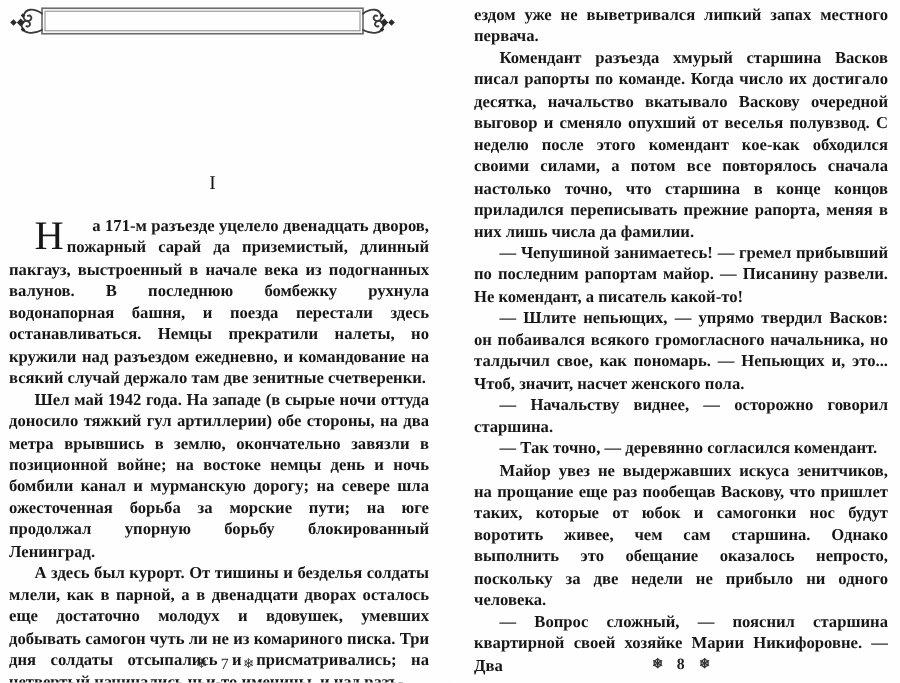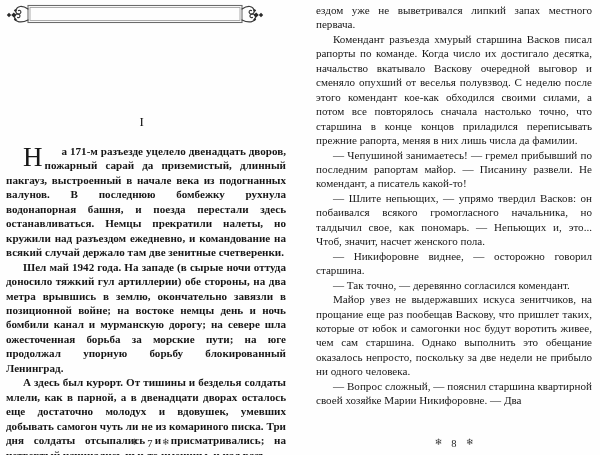--- a/index.html
+++ b/index.html
@@ -27,21 +27,21 @@
 
   .page {
     position: relative;
     width: 300px;
     height: 455px;
     box-sizing: border-box;
     background: #fefefe;
   }
 
   .page-left  { padding: 0 14px 0 6px; }
-  .page-right { padding: 0 8px 12px 16px; }
+  .page-right { padding: 0 8px 12px 16px; font-weight: bold; }
 
   
   .gutter {
     position: absolute;
     left: 299px;
     top: 0;
     width: 2px;
     height: 455px;
     background: linear-gradient(to right, #fbfbfc, #eceef2, #fbfbfc);
     pointer-events: none;
@@ -177,21 +177,21 @@
     </div>
   </div>
 
   <div class="page page-right">
 
     <div class="body-text">
       <p class="noindent">ездом уже не выветривался липкий запах местного первача.</p>
       <p>Комендант разъезда хмурый старшина Васков писал рапорты по команде. Когда число их достигало десятка, начальство вкатывало Васкову очередной выговор и сменяло опухший от веселья полувзвод. С неделю после этого комендант кое-как обходился своими силами, а потом все повторялось сначала настолько точно, что старшина в конце концов приладился переписывать прежние рапорта, меняя в них лишь числа да фамилии.</p>
       <p>— Чепушиной занимаетесь! — гремел прибывший по последним рапортам майор. — Писанину развели. Не комендант, а писатель какой-то!</p>
       <p>— Шлите непьющих, — упрямо твердил Васков: он побаивался всякого громогласного начальника, но талдычил свое, как пономарь. — Непьющих и, это... Чтоб, значит, насчет женского пола.</p>
-      <p>— Никифоровне виднее, — осторожно говорил старшина.</p>
+      <p>— Начальству виднее, — осторожно говорил старшина.</p>
       <p>— Так точно, — деревянно согласился комендант.</p>
       <p>Майор увез не выдержавших искуса зенитчиков, на прощание еще раз пообещав Васкову, что пришлет таких, которые от юбок и самогонки нос будут воротить живее, чем сам старшина. Однако выполнить это обещание оказалось непросто, поскольку за две недели не прибыло ни одного человека.</p>
       <p>— Вопрос сложный, — пояснил старшина квартирной своей хозяйке Марии Никифоровне. — Два</p>
     </div>
 
     <div class="folio">
       <span class="fleuron">❄</span>
       <span class="num">8</span>
       <span class="fleuron right">❄</span>
     </div>

